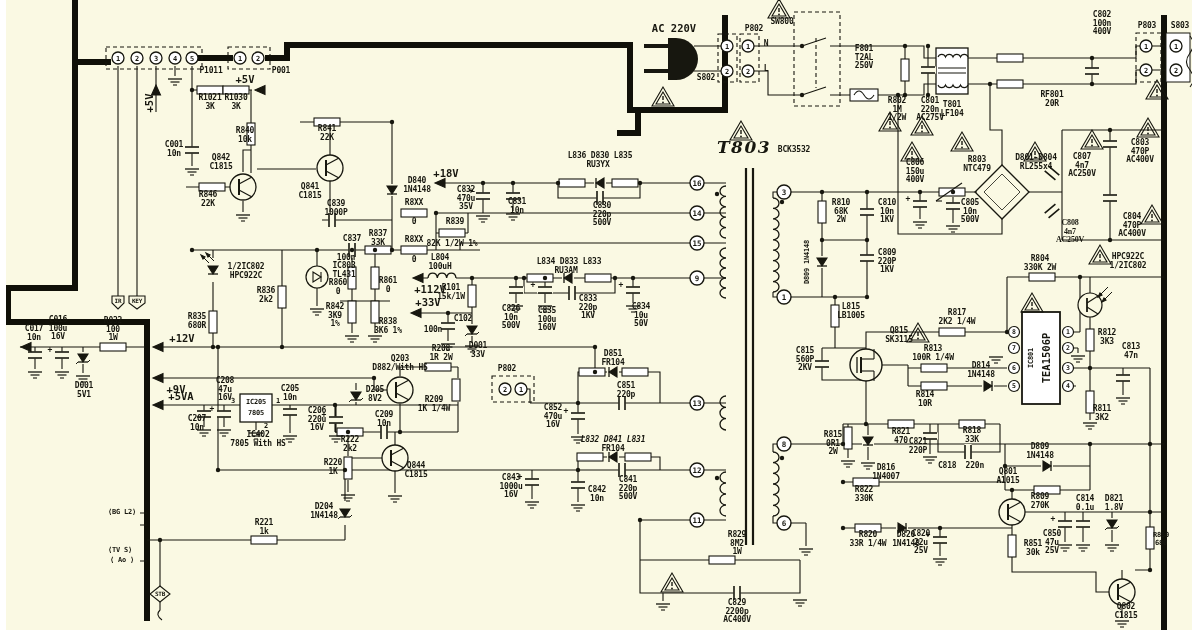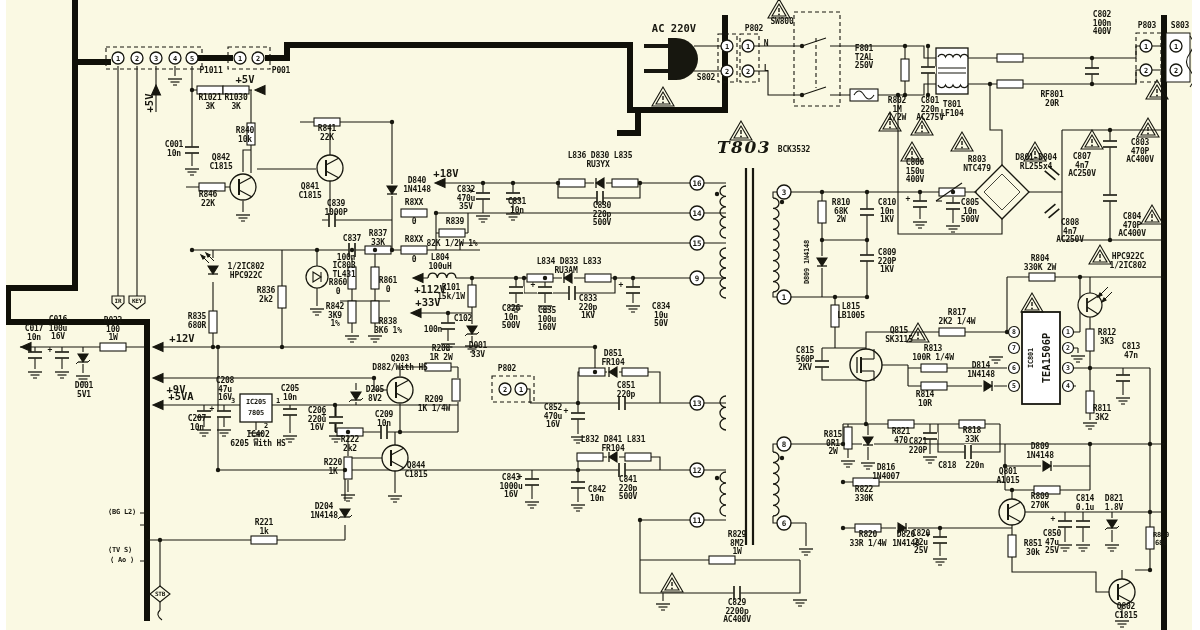--- a/index.html
+++ b/index.html
@@ -1464,21 +1464,21 @@
 47u
 16V</span>
       <span class="lb" style="left: 197px; top: 424px;">C207
 10n</span>
       <span class="lb s" style="left: 233px; top: 402px;">3</span>
       <span class="lb s" style="left: 278px; top: 402px;">1</span>
       <span class="lb s" style="left: 266px; top: 427px;">2</span>
       <span class="lb s" style="left: 256px; top: 403px;">IC205</span>
       <span class="lb s" style="left: 256px; top: 414px;">7805</span>
       <span class="lb" style="left: 258px; top: 440px;">IC402
-6205 With HS</span>
+7805 With HS</span>
       <span class="lb" style="left: 290px; top: 394px;">C205
 10n</span>
       <span class="lb" style="left: 317px; top: 420px;">C206
 220u
 16V</span>
       <span class="lb" style="left: 375px; top: 395px;">D205
 8V2</span>
       <span class="lb" style="left: 400px; top: 364px;">Q203
 D882/With HS</span>
       <span class="lb" style="left: 441px; top: 354px;">R208
@@ -1526,32 +1526,32 @@
       <span class="lb" style="left: 566px; top: 271px;">RU3AM</span>
       <span class="lb" style="left: 511px; top: 318px;">C826
 10n
 500V</span>
       <span class="lb" style="left: 547px; top: 320px;">C835
 100u
 160V</span>
       <span class="lb" style="left: 588px; top: 308px;">C833
 220p
 1KV</span>
-      <span class="lb" style="left: 641px; top: 316px; margin-left: 20px;">C834
+      <span class="lb" style="left: 641px; top: 316px;">C834
 10u
 50V</span>
       <span class="lb" style="left: 613px; top: 359px;">D851
 FR104</span>
       <span class="lb" style="left: 626px; top: 391px;">C851
 220p</span>
       <span class="lb" style="left: 553px; top: 417px;">C852
 470u
 16V</span>
       <span class="lb" style="left: 507px; top: 369px;">P802</span>
-      <span class="lb" style="left: 613px; top: 440px;">L832 D841 L831</span>
+      <span class="lb" style="left: 613px; top: 440px; font-style: italic;">L832 D841 L831</span>
       <span class="lb" style="left: 613px; top: 449px;">FR104</span>
       <span class="lb" style="left: 628px; top: 489px;">C841
 220p
 500V</span>
       <span class="lb" style="left: 511px; top: 487px;">C843
 1000u
 16V</span>
       <span class="lb" style="left: 597px; top: 495px;">C842
 10n</span>
       <span class="lb" style="left: 737px; top: 544px;">R829
@@ -1592,21 +1592,21 @@
       <span class="lb" style="left: 970px; top: 212px;">C805
 10n
 500V</span>
       <span class="lb" style="left: 977px; top: 165px;">R803
 NTC479</span>
       <span class="lb" style="left: 1036px; top: 163px;">D801-D804
 RL255x4</span>
       <span class="lb" style="left: 1082px; top: 166px;">C807
 4n7
 AC250V</span>
-      <span class="lb" style="left: 1070px; top: 232px;">C808
+      <span class="lb" style="left: 1070px; top: 232px; font-family: Liberation Serif, serif;">C808
 4n7
 AC250V</span>
       <span class="lb" style="left: 1140px; top: 152px;">C803
 470P
 AC400V</span>
       <span class="lb" style="left: 1132px; top: 226px;">C804
 470P
 AC400V</span>
       <span class="lb" style="left: 1040px; top: 264px;">R804
 330K 2W</span>

